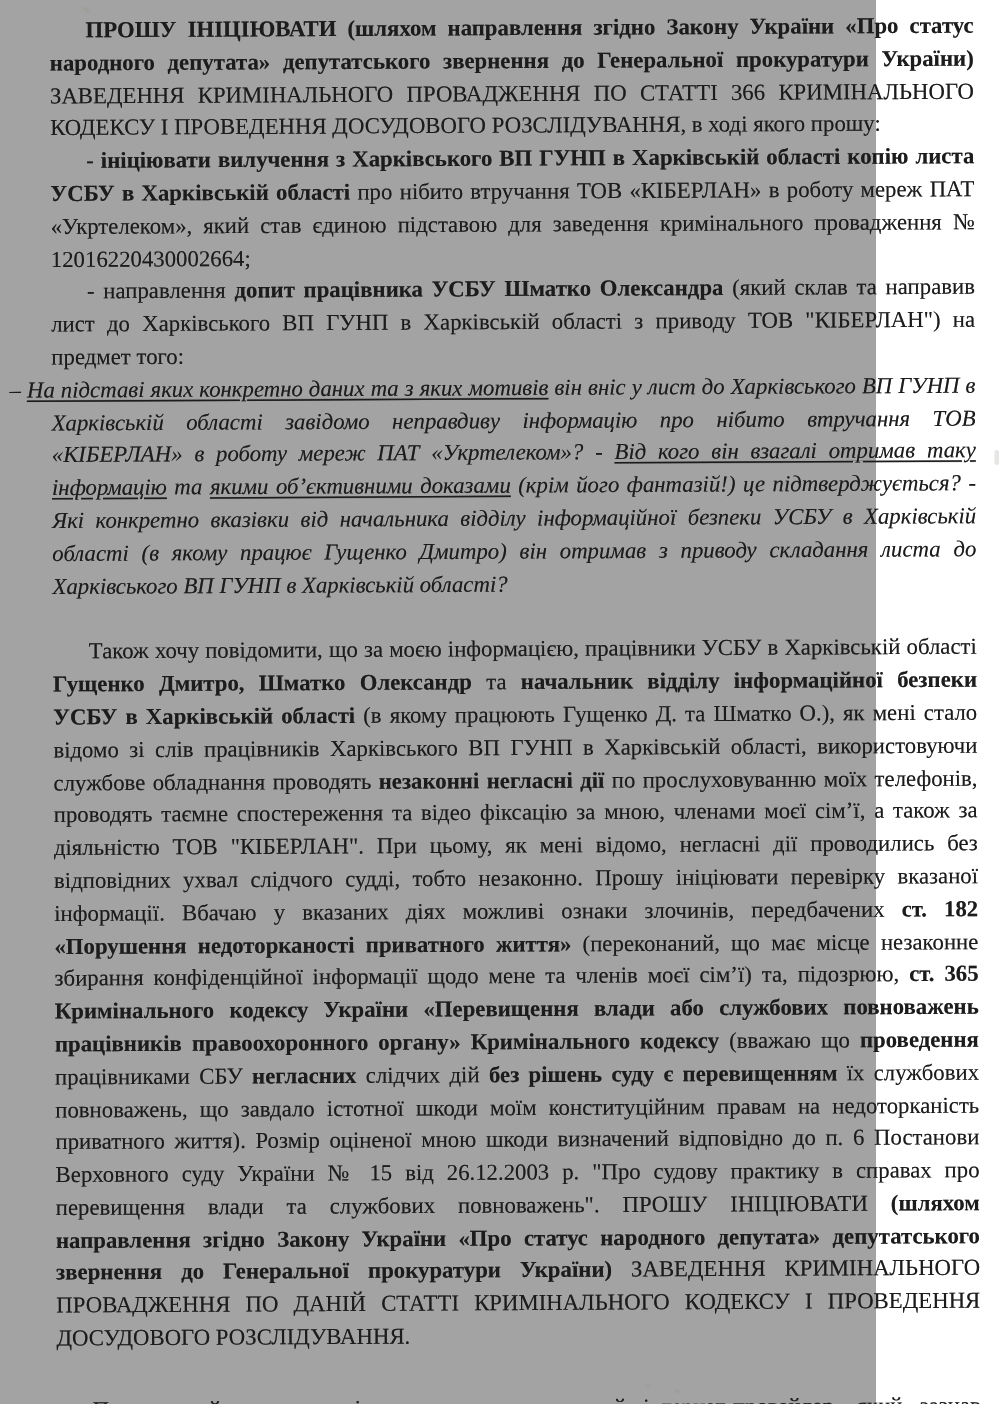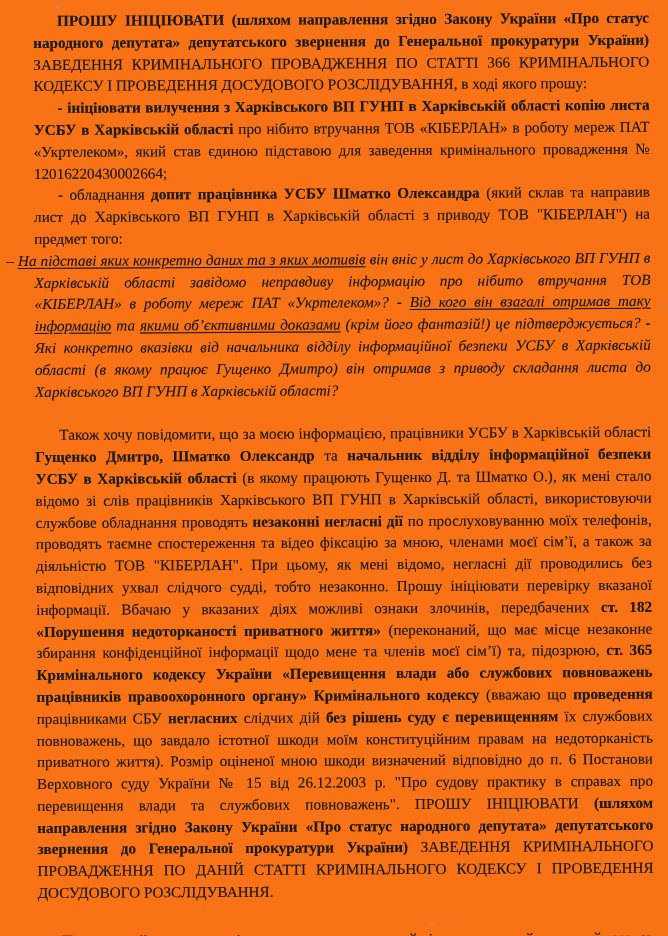--- a/index.html
+++ b/index.html
@@ -2,22 +2,22 @@
 <html><head>
 <meta charset="utf-8">
 <style>
   html,body{margin:0;padding:0;}
   body{
     width:668px;height:936px;overflow:hidden;
     background:#ffffff;
     font-family:"Liberation Serif", serif;
   }
   .page{
-    position:relative;width:668px;height:936px;
-    background:#f97316;
+    position:relative;width:584px;height:936px;
+    background:#a3a3a3;
   }
   .doc{
     position:absolute;left:33px;top:10px;width:616px;
     color:#1c1c1c;
     font-size:15.2px;line-height:21.8px;
     text-align:justify;
     transform:rotate(-0.3deg);
     transform-origin:top left;
     text-shadow:0 0 0.4px rgba(20,20,20,0.5);
   }
@@ -35,21 +35,21 @@
   .speck.s3{left:450px;top:926px;width:3px;height:3px;opacity:.45;}
   .speck.s4{left:663px;top:300px;width:3px;height:10px;border-radius:2px;opacity:.25;}
 </style>
 </head>
 <body>
 
 <div class="page">
   <div class="doc" id="doc">
       <p class="para indent"><span class="run b">ПРОШУ ІНІЦІЮВАТИ (шляхом направлення згідно Закону України «Про статус народного депутата» депутатського звернення до Генеральної прокуратури України) </span><span class="run">ЗАВЕДЕННЯ КРИМІНАЛЬНОГО ПРОВАДЖЕННЯ ПО СТАТТІ 366 КРИМІНАЛЬНОГО КОДЕКСУ І ПРОВЕДЕННЯ ДОСУДОВОГО РОЗСЛІДУВАННЯ, </span><span class="run">в ході якого прошу:</span></p>
       <p class="para indent"><span class="run b">- ініціювати вилучення з Харківського ВП ГУНП в Харківській області копію листа УСБУ в Харківській області </span><span class="run">про нібито втручання ТОВ «КІБЕРЛАН» в роботу мереж ПАТ «Укртелеком», який став єдиною підставою для заведення кримінального провадження № 12016220430002664;</span></p>
-      <p class="para indent"><span class="run">- обладнання </span><span class="run b">допит працівника УСБУ Шматко Олександра </span><span class="run">(який склав та направив лист до Харківського ВП ГУНП в Харківській області з приводу ТОВ "КІБЕРЛАН") на предмет того:</span></p>
+      <p class="para indent"><span class="run">- направлення </span><span class="run b">допит працівника УСБУ Шматко Олександра </span><span class="run">(який склав та направив лист до Харківського ВП ГУНП в Харківській області з приводу ТОВ "КІБЕРЛАН") на предмет того:</span></p>
       <p class="para hang"><span class="run i">– </span><span class="run i u">На підставі яких конкретно даних та з яких мотивів</span><span class="run i"> він вніс у лист до Харківського ВП ГУНП в Харківській області завідомо неправдиву інформацію про нібито втручання ТОВ «КІБЕРЛАН» в роботу мереж  ПАТ «Укртелеком»? - </span><span class="run i u">Від кого він взагалі отримав таку інформацію</span><span class="run i"> та </span><span class="run i u">якими об’єктивними доказами</span><span class="run i"> (крім його фантазій!) це підтверджується? - Які конкретно вказівки від начальника відділу інформаційної безпеки УСБУ в Харківській області (в якому працює Гущенко Дмитро) він отримав з приводу складання листа до Харківського ВП ГУНП в Харківській області?</span></p>
       <p class="para indent gap"><span class="run">Також хочу повідомити, що за моєю інформацією, працівники УСБУ в Харківській області </span><span class="run b">Гущенко Дмитро, Шматко Олександр </span><span class="run">та </span><span class="run b">начальник відділу інформаційної безпеки УСБУ в Харківській області </span><span class="run">(в якому працюють Гущенко Д. та Шматко О.), як мені стало відомо зі слів працівників Харківського ВП ГУНП в Харківській області, використовуючи службове обладнання проводять </span><span class="run b">незаконні негласні дії </span><span class="run">по прослуховуванню моїх телефонів, проводять таємне спостереження та відео фіксацію за мною, членами моєї сім’ї, а також за діяльністю ТОВ "КІБЕРЛАН". При цьому, як мені відомо, негласні дії проводились без відповідних ухвал слідчого судді, тобто незаконно. Прошу ініціювати перевірку вказаної інформації. Вбачаю у вказаних діях можливі ознаки злочинів, передбачених </span><span class="run b">ст. 182 «Порушення недоторканості приватного життя» </span><span class="run">(переконаний, що має місце незаконне збирання конфіденційної інформації щодо мене та членів моєї сім’ї) та, підозрюю, </span><span class="run b">ст. 365 Кримінального кодексу України «Перевищення влади або службових повноважень працівників правоохоронного органу» Кримінального кодексу </span><span class="run">(вважаю що </span><span class="run b">проведення </span><span class="run">працівниками СБУ </span><span class="run b">негласних </span><span class="run">слідчих дій </span><span class="run b">без рішень суду є перевищенням </span><span class="run">їх службових повноважень, що завдало істотної шкоди моїм конституційним правам на недоторканість приватного життя). Розмір оціненої мною шкоди визначений відповідно до  п. 6 Постанови Верховного суду України № 15 від 26.12.2003 р. "Про судову практику в справах про перевищення влади та службових повноважень". ПРОШУ ІНІЦІЮВАТИ </span><span class="run b">(шляхом направлення згідно Закону України «Про статус народного депутата» депутатського звернення до Генеральної прокуратури України) </span><span class="run">ЗАВЕДЕННЯ КРИМІНАЛЬНОГО ПРОВАДЖЕННЯ ПО ДАНІЙ СТАТТІ КРИМІНАЛЬНОГО КОДЕКСУ І ПРОВЕДЕННЯ ДОСУДОВОГО РОЗСЛІДУВАННЯ.</span></p>
       <p class="para indent gap2"><span class="run">Переконаний, що моє підприємство - не єдиний інтернет-провайдер, який зазнав переслідувань зі сторони працівників Управління Служби безпеки України в Харківській області </span></p>
     </div>
   <div class="speck s1"></div>
   <div class="speck s2"></div>
   <div class="speck s3"></div>
   <div class="speck s4"></div>
 </div>
 

